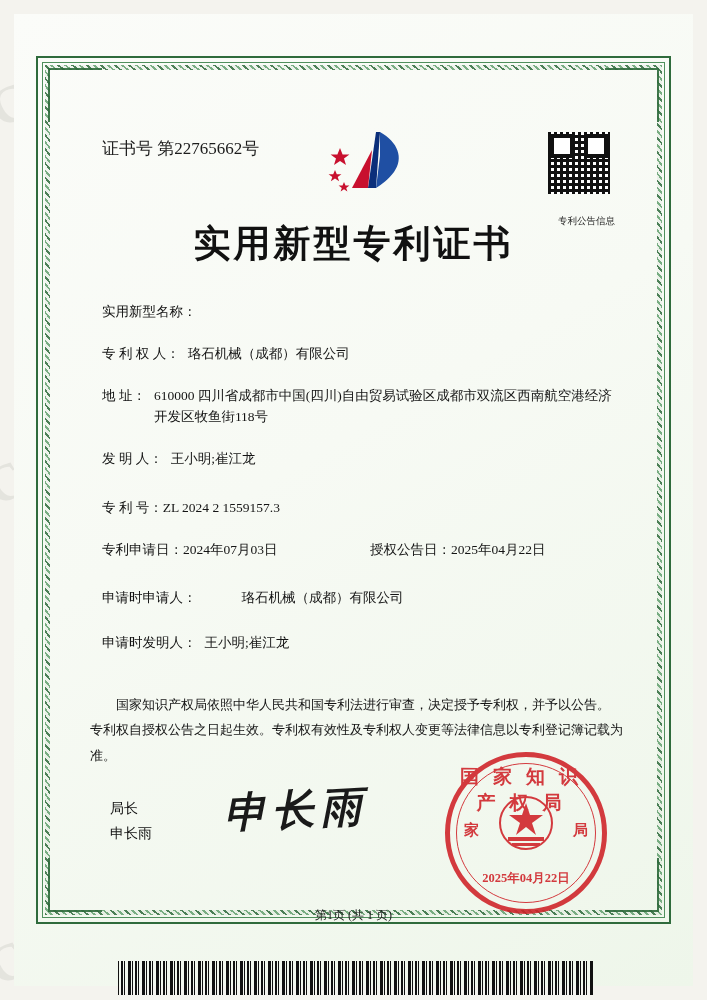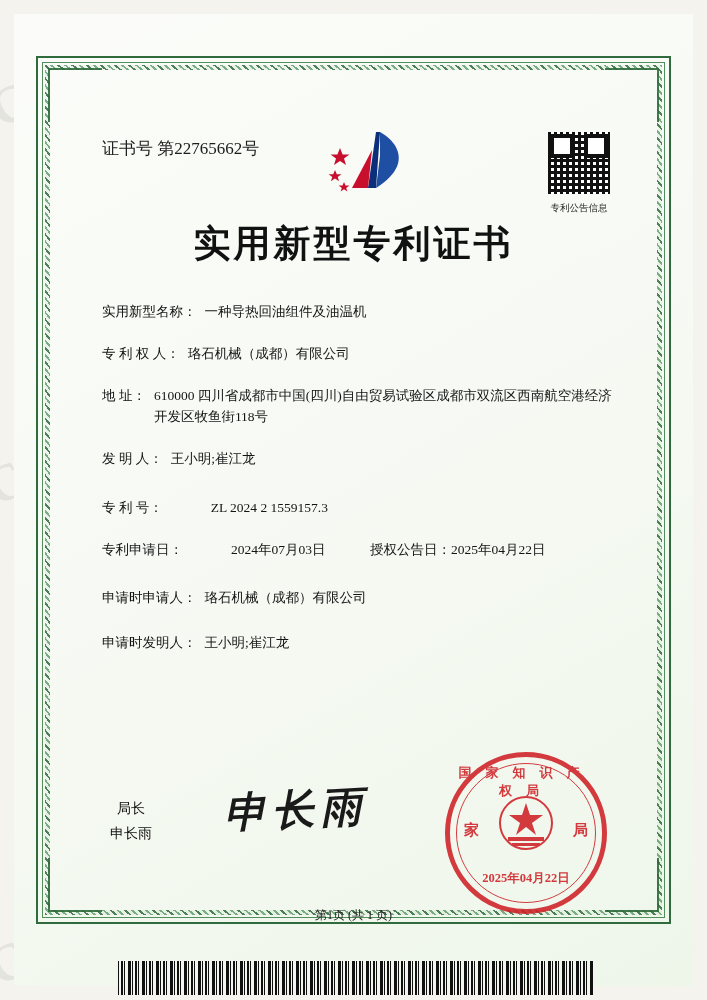--- a/index.html
+++ b/index.html
@@ -126,24 +126,25 @@
     content: "";
     position: absolute;
     width: 16px; height: 16px;
     border: 4px solid #111;
     background: #fff;
     box-shadow: inset 0 0 0 2px #fff;
   }
   .qr::before { left: 2px; top: 2px; }
   .qr::after  { right: 2px; top: 2px; }
   .qr-caption {
-    margin-top: 8px;
+    margin-top: 21px;
     font-size: 9.5px;
     color: #222;
     font-family: Liberation Serif, serif;
+    text-align: right;
   }
 
   .title {
     position: absolute;
     left: 0; right: 0;
     top: 205px;
     text-align: center;
     font-family: "Liberation Serif", serif;
     font-weight: bold;
     font-size: 37px;
@@ -173,21 +174,21 @@
   }
   .row .value {
     margin-left: 8px;
     flex: 1 1 auto;
   }
   .two-col {
     display: flex;
     margin-bottom: 21px;
     line-height: 1.55;
   }
-  .two-col .col-l { width: 268px; display: flex; gap: 48px; }
+  .two-col .col-l { width: 268px; display: flex; }
   .two-col .col-r { display: flex; }
 
   
   .statement {
     position: absolute;
     left: 76px;
     width: 540px;
     top: 678px;
     font-family: "Liberation Serif", serif;
     font-size: 13px;
@@ -199,21 +200,20 @@
 
   
   .sig-block {
     position: absolute;
     left: 96px;
     top: 782px;
     font-family: "Liberation Serif", serif;
     font-size: 14px;
     color: #111;
     line-height: 1.8;
-    text-align: center;
   }
   .sig-script {
     position: absolute;
     left: 210px;
     top: 768px;
     font-family: "Liberation Serif", serif;
     font-style: italic;
     font-weight: bold;
     font-size: 42px;
     color: #1a1a1a;
@@ -248,21 +248,21 @@
     line-height: 1;
     color: #cf2026;
   }
   .seal-arc {
     position: absolute;
     left: 0; right: 0;
     top: 7px;
     text-align: center;
     font-family: "Liberation Serif", serif;
     font-weight: bold;
-    font-size: 13px;
+    font-size: 19px;
     letter-spacing: 14px;
     color: #cf2026;
   }
   .seal-side {
     position: absolute;
     font-family: "Liberation Serif", serif;
     font-weight: bold;
     font-size: 15px;
     color: #cf2026;
   }
@@ -342,21 +342,20 @@
     <div class="qr"></div>
     <div class="qr-caption">专利公告信息</div>
   </div>
 
   <div class="title">实用新型专利证书</div>
 
   <div class="fields">
 
     <div class="row">
       <div class="label">实用新型名称：</div>
-      <div class="value">一种导热回油组件及油温机</div>
     </div>
 
     <div class="row">
       <div class="label">专 利 权 人：</div>
       <div class="value">珞石机械（成都）有限公司</div>
     </div>
 
     <div class="row">
       <div class="label">地        址：</div>
       <div class="value">610000 四川省成都市中国(四川)自由贸易试验区成都市双流区西南航空港经济开发区牧鱼街118号</div>
@@ -378,31 +377,35 @@
       <div class="col-l">
         <div class="label">专利申请日：</div>
         <div class="value">2024年07月03日</div>
       </div>
       <div class="col-r">
         <div class="label">授权公告日：</div>
         <div class="value">2025年04月22日</div>
       </div>
     </div>
 
-    <div class="row" style="margin-top:28px;">
+    <div class="row" style="margin-top:28px;gap:37px;">
       <div class="label">申请时申请人：</div>
       <div class="value">珞石机械（成都）有限公司</div>
     </div>
 
     <div class="row" style="margin-top:24px;justify-content:space-between;">
       <div class="label">申请时发明人：</div>
       <div class="value">王小明;崔江龙</div>
     </div>
   </div>
 
+  <div class="statement">
+    <p class="indent">国家知识产权局依照中华人民共和国专利法进行审查，决定授予专利权，并予以公告。</p>
+    <p>专利权自授权公告之日起生效。专利权有效性及专利权人变更等法律信息以专利登记簿记载为准。</p>
+  </div>
 
   <div class="sig-script">申长雨</div>
   <div class="sig-block">
     <div>局长</div>
     <div>申长雨</div>
   </div>
 
   <div class="seal">
     <div class="seal-inner"></div>
     <div class="seal-arc">国家知识产权局</div>

